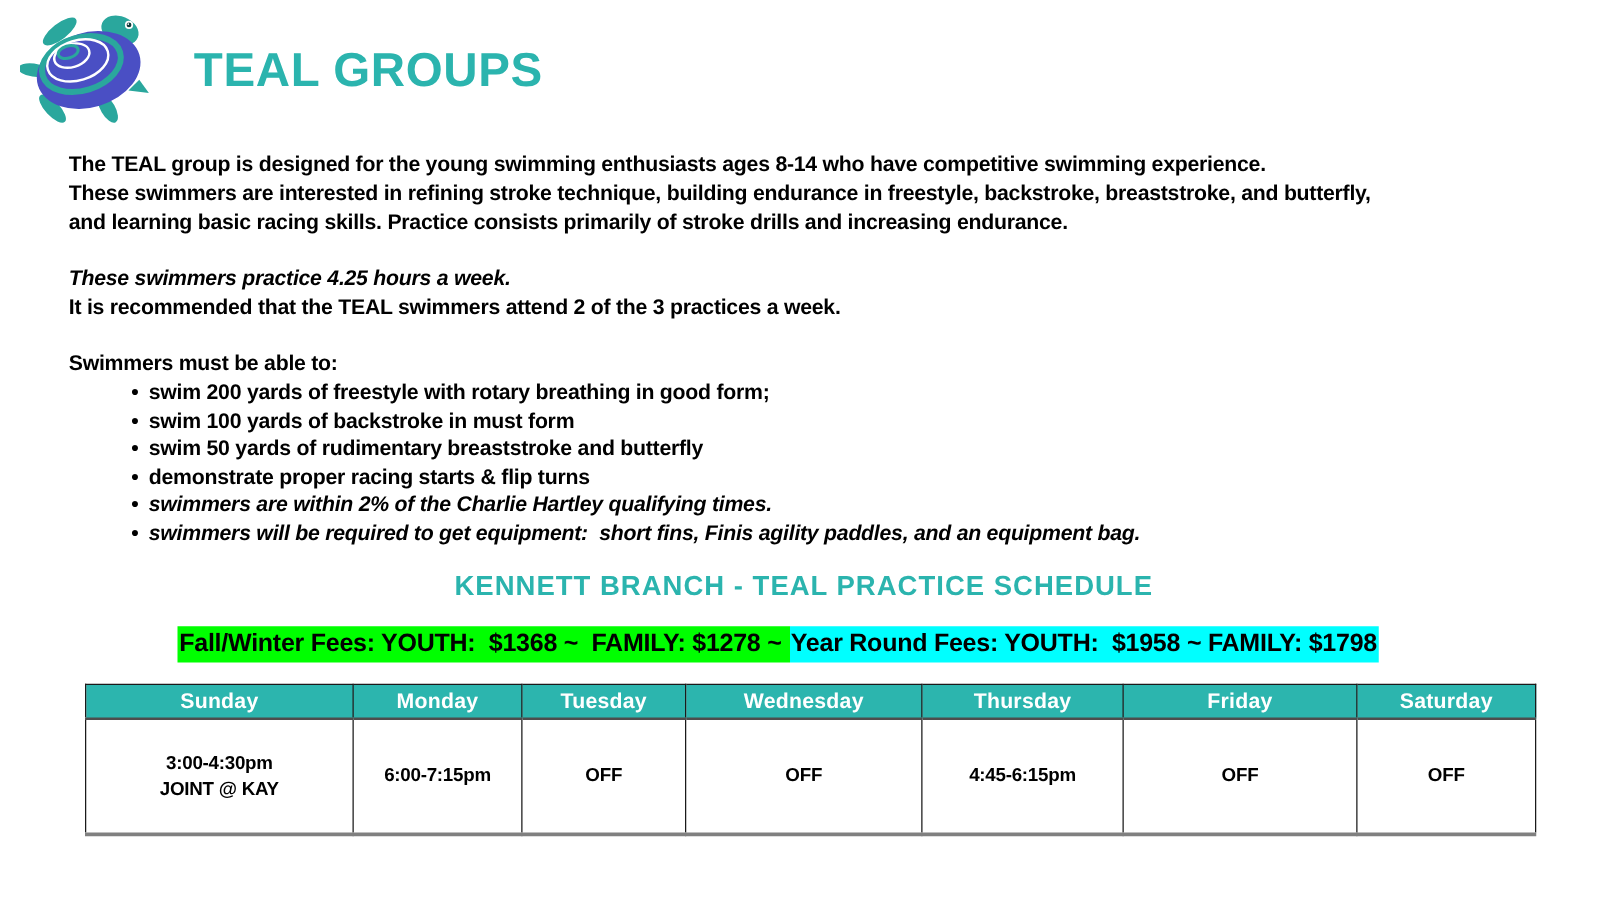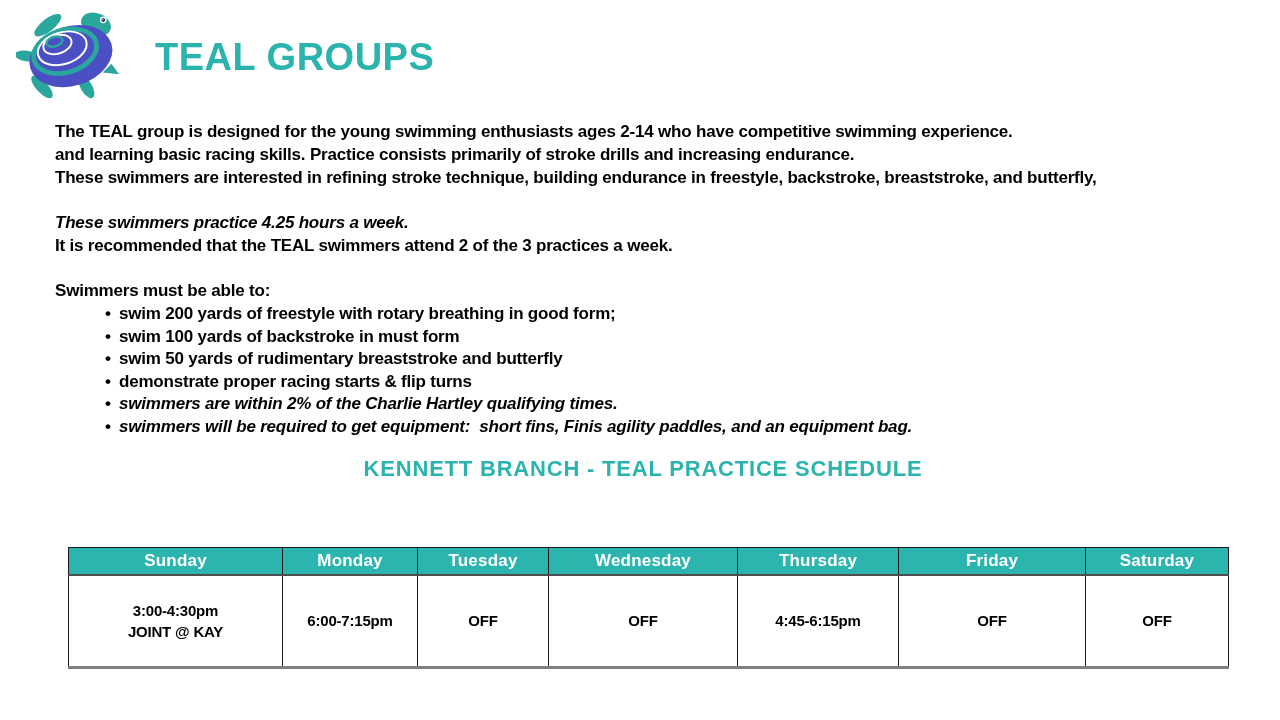--- a/index.html
+++ b/index.html
@@ -146,23 +146,23 @@
       <ellipse cx="57" cy="49" rx="44" ry="31" fill="#4A4FC4" transform="rotate(-17 57 49)"></ellipse>
       <ellipse cx="51" cy="44" rx="33.5" ry="22" fill="none" stroke="#2AA79D" stroke-width="5" transform="rotate(-17 51 44)"></ellipse>
       <ellipse cx="48" cy="41" rx="26" ry="16.5" fill="none" stroke="#ffffff" stroke-width="2" transform="rotate(-17 48 41)"></ellipse>
       <ellipse cx="43" cy="37" rx="15" ry="9.5" fill="none" stroke="#ffffff" stroke-width="2" transform="rotate(-17 43 37)"></ellipse>
       <ellipse cx="40" cy="34" rx="8.5" ry="5" fill="none" stroke="#2AA79D" stroke-width="2.5" transform="rotate(-17 40 34)"></ellipse>
     </svg>
     <h1 class="brand-title" style="color: rgb(43, 180, 174);">TEAL GROUPS</h1>
   </div>
 
   <div class="content">
-    <div class="line">The TEAL group is designed for the young swimming enthusiasts ages 2-14 who have competitive swimming experience.</div>
+    <div class="line">The TEAL group is designed for the young swimming enthusiasts ages 8-14 who have competitive swimming experience.</div>
+    <div class="line">These swimmers are interested in refining stroke technique, building endurance in freestyle, backstroke, breaststroke, and butterfly,</div>
     <div class="line">and learning basic racing skills. Practice consists primarily of stroke drills and increasing endurance.</div>
-    <div class="line">These swimmers are interested in refining stroke technique, building endurance in freestyle, backstroke, breaststroke, and butterfly,</div>
 
     <div class="gap"></div>
 
     <div class="line it">These swimmers practice 4.25 hours a week.</div>
     <div class="line">It is recommended that the TEAL swimmers attend 2 of the 3 practices a week.</div>
 
     <div class="gap"></div>
 
     <div class="line">Swimmers must be able to:</div>
     <ul class="bullets">
@@ -188,20 +188,23 @@
       </li>
       <li class="it">
         <span class="bullet-dot">•</span>
         <span class="bullet-text">swimmers will be required to get equipment:  short fins, Finis agility paddles, and an equipment bag.</span>
       </li>
     </ul>
   </div>
 
   <div class="schedule-heading" style="color: rgb(43, 180, 174);">KENNETT BRANCH - TEAL PRACTICE SCHEDULE</div>
 
+  <div class="fees-line">
+    <span style="background-color: rgb(0, 255, 0);">Fall/Winter Fees: YOUTH:  $1368 ~  FAMILY: $1278 ~ </span><span style="background-color: rgb(0, 255, 255);">Year Round Fees: YOUTH:  $1958 ~ FAMILY: $1798</span>
+  </div>
 
   <div class="table-wrap">
     <table class="schedule">
       <colgroup>
         <col style="width:214px">
           <col style="width:135px">
           <col style="width:131px">
         <col style="width:189px">
           <col style="width:161px">
           <col style="width:187px">

